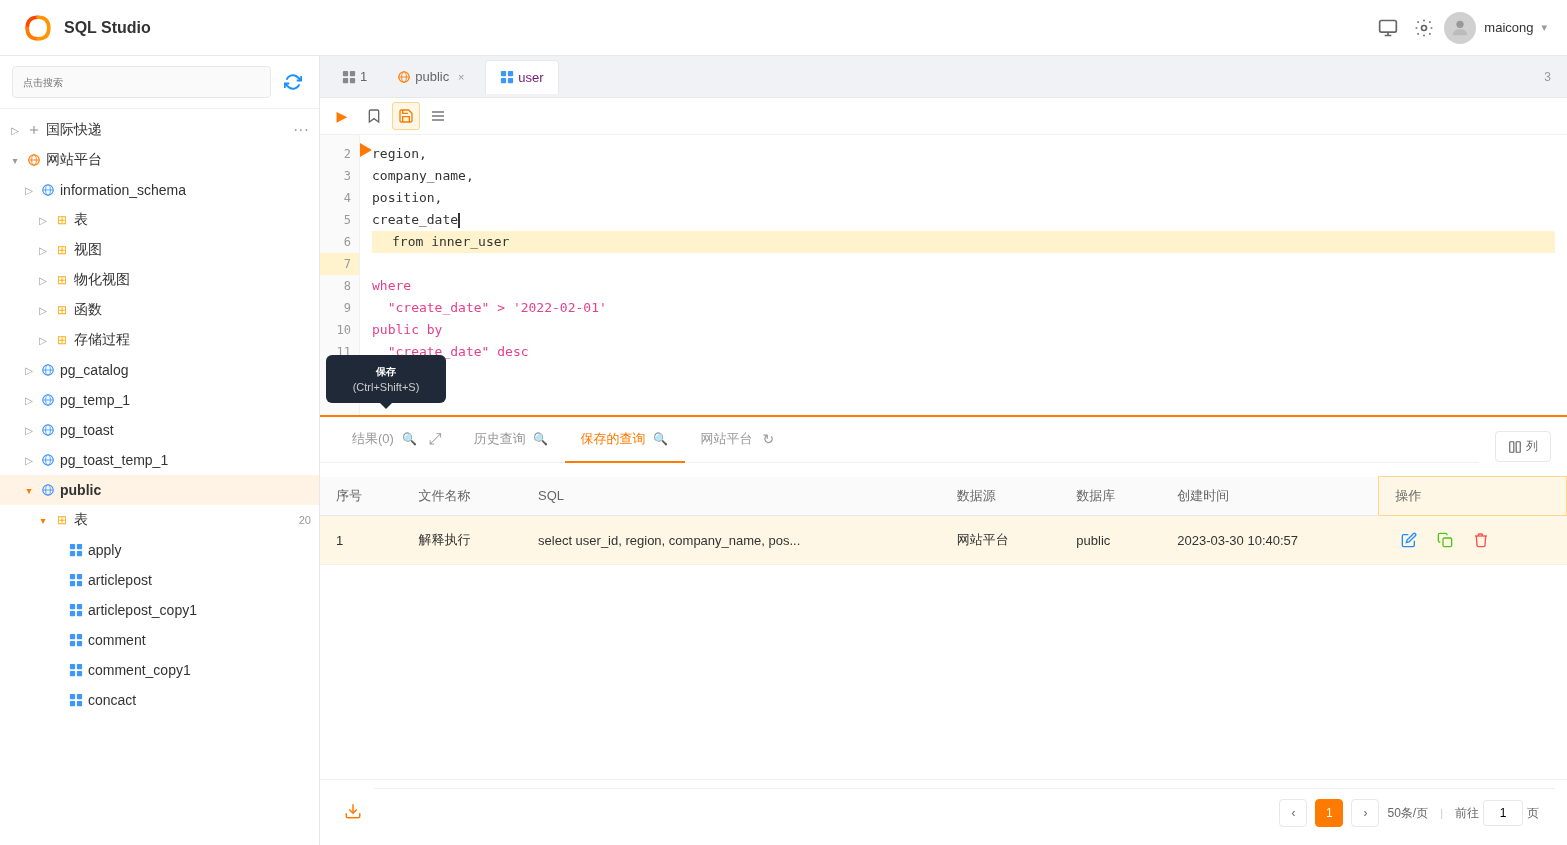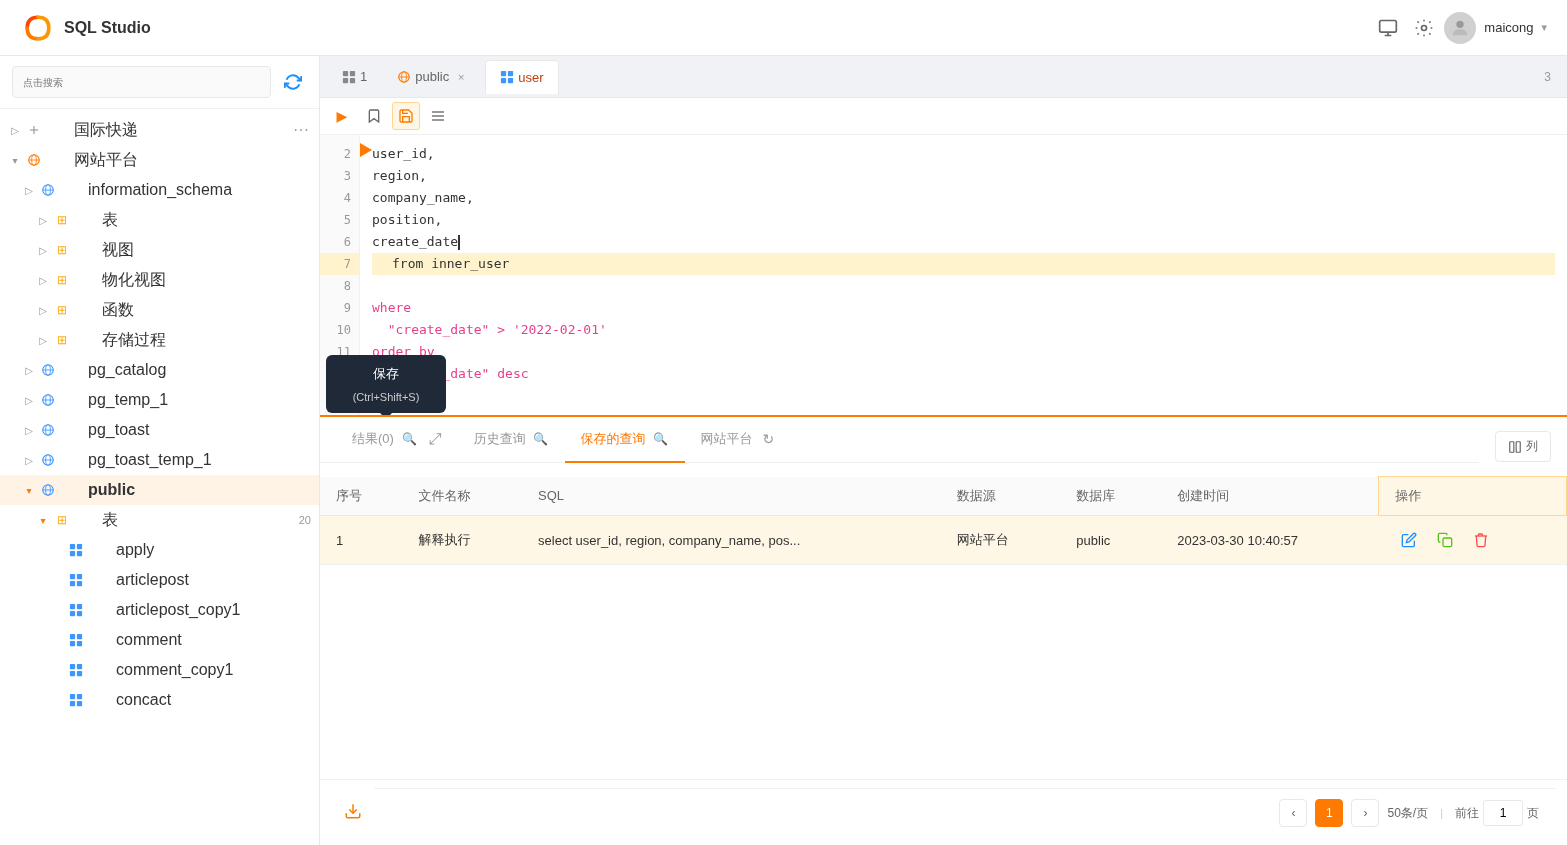--- a/index.html
+++ b/index.html
@@ -28,48 +28,48 @@
     
     .tree { flex: 1; overflow-y: auto; padding: 6px 0; }
     .tree-item { display: flex; align-items: center; height: 30px; padding: 0 8px; cursor: pointer; gap: 4px; }
     .tree-item.active-group { background: #fff3e6; }
     .indent-0 { padding-left: 8px; }
     .indent-1 { padding-left: 22px; }
     .indent-2 { padding-left: 36px; }
     .indent-3 { padding-left: 50px; }
     .tree-arrow { width: 14px; height: 14px; display: flex; align-items: center; justify-content: center; font-size: 10px; color: #999; flex-shrink: 0; }
     .tree-icon { width: 16px; height: 16px; display: flex; align-items: center; justify-content: center; flex-shrink: 0; }
-    .tree-label { flex: 1; font-size: 16px; color: #333; white-space: nowrap; overflow: hidden; text-overflow: ellipsis; margin-left: 28px; }
+    .tree-label { flex: 1; font-size: 14px; color: #333; white-space: nowrap; overflow: hidden; text-overflow: ellipsis; }
     .tree-more { font-size: 16px; color: #999; cursor: pointer; padding: 2px; }
     .tree-count { font-size: 11px; color: #999; margin-left: 4px; }
 
     
     .content { flex: 1; display: flex; flex-direction: column; overflow: hidden; background: #f5f6fa; }
 
     
     .tabs { display: flex; align-items: center; background: #f0f2f5; border-bottom: 1px solid #e8e8e8; height: 42px; padding: 0 8px; flex-shrink: 0; }
     .tab { display: flex; align-items: center; gap: 6px; padding: 0 14px; height: 34px; border-radius: 4px 4px 0 0; cursor: pointer; font-size: 13px; margin-right: 2px; }
-    .tab.active { background: #fff; border: 1px solid #e8e8e8; border-bottom: none; color: #c2410c; }
+    .tab.active { background: #fff; border: 1px solid #e8e8e8; border-bottom: none; color: #701a75; }
     .tab.inactive { background: transparent; color: #666; }
     .tab-close { width: 16px; height: 16px; display: flex; align-items: center; justify-content: center; border-radius: 2px; font-size: 11px; color: #999; }
 
     
     .editor-area { background: #fff; display: flex; flex-direction: column; flex: 1; overflow: hidden; }
     .editor-toolbar { display: flex; align-items: center; background: #fff; border-bottom: 1px solid #f0f0f0; padding: 4px 8px; gap: 4px; flex-shrink: 0; }
     .toolbar-btn { width: 28px; height: 28px; display: flex; align-items: center; justify-content: center; cursor: pointer; border-radius: 3px; position: relative; }
     .toolbar-btn.active-save { background: #fff7e6; border: 1px solid #ffd591; }
 
     
     .code-section { display: flex; flex: 0 0 280px; overflow: hidden; position: relative; }
     .line-numbers { width: 40px; background: #fafafa; border-right: 1px solid #f0f0f0; padding: 8px 0; text-align: right; flex-shrink: 0; }
     .line-num { height: 22px; line-height: 22px; padding-right: 8px; font-size: 12px; color: #999; font-family: monospace; }
     .code-content { flex: 1; padding: 8px 12px; overflow-x: auto; }
     .code-line { height: 22px; line-height: 22px; font-size: 13px; font-family: 'Consolas', monospace; white-space: nowrap; color: #333; }
     .tooltip-box { background: #1f2937; color: #fff; border-radius: 6px; padding: 10px 14px; min-width: 120px; text-align: center; }
-    .tooltip-title { font-size: 13px; font-weight: 400; margin-bottom: 8px; }
+    .tooltip-title { font-size: 10px; font-weight: 700; margin-bottom: 2px; }
     .tooltip-sub { font-size: 11px; color: #ccc; }
     .tooltip-arrow { width: 0; height: 0; border-left: 6px solid transparent; border-right: 6px solid transparent; border-top: 6px solid #1f2937; margin: 0 auto; }
 
     
     .results-panel { border-top: 2px solid #ff7a00; background: #fff; flex: 1; display: flex; flex-direction: column; overflow: hidden; }
     .results-tabs { display: flex; align-items: center; border-bottom: 1px solid #f0f0f0; padding: 0 16px; height: 46px; gap: 0; }
     .result-tab { display: flex; align-items: center; gap: 6px; padding: 0 16px; height: 46px; cursor: pointer; font-size: 13px; color: #999; border-bottom: 2px solid transparent; }
     .result-tab.active { color: #ff7a00; border-bottom: 2px solid #ff7a00; }
     .result-tab-search { font-size: 12px; color: #999; cursor: pointer; margin-left: 2px; }
     .results-content { flex: 1; overflow: auto; }
@@ -454,30 +454,29 @@
           <div class="line-num" style="background:#fff3cd;">7</div>
           <div class="line-num">8</div>
           <div class="line-num">9</div>
           <div class="line-num">10</div>
           <div class="line-num">11</div>
           <div class="line-num">12</div>
         </div>
 
         <div style="position:absolute;left:40px;top:8px;width:0;height:0;border-top:7px solid transparent;border-bottom:7px solid transparent;border-left:12px solid #ff7a00;"></div>
         <div class="code-content">
-          <div class="code-line">user_id,</div>
           <div class="code-line">region,</div>
           <div class="code-line">company_name,</div>
           <div class="code-line">position,</div>
           <div class="code-line">create_date<span style="display:inline-block;width:2px;height:15px;background:#333;vertical-align:middle;"></span></div>
           <div class="code-line" style="background:#fff3cd;padding:0 20px;"><span style="color:#333;">from inner_user</span></div>
           <div class="code-line">&nbsp;</div>
           <div class="code-line"><span style="color:#e83e8c;">where</span></div>
           <div class="code-line"><span style="color:#e83e8c;">&nbsp;&nbsp;"create_date" &gt; '2022-02-01'</span></div>
-          <div class="code-line"><span style="color:#e83e8c;">order by</span></div>
+          <div class="code-line"><span style="color:#e83e8c;">public by</span></div>
           <div class="code-line"><span style="color:#e83e8c;">&nbsp;&nbsp;"create_date" desc</span></div>
         </div>
 
         <div style="position:absolute;left:6px;top:220px;z-index:200;">
           <div class="tooltip-box">
             <div class="tooltip-title">保存</div>
             <div class="tooltip-sub">(Ctrl+Shift+S)</div>
           </div>
           <div class="tooltip-arrow"></div>
         </div>

